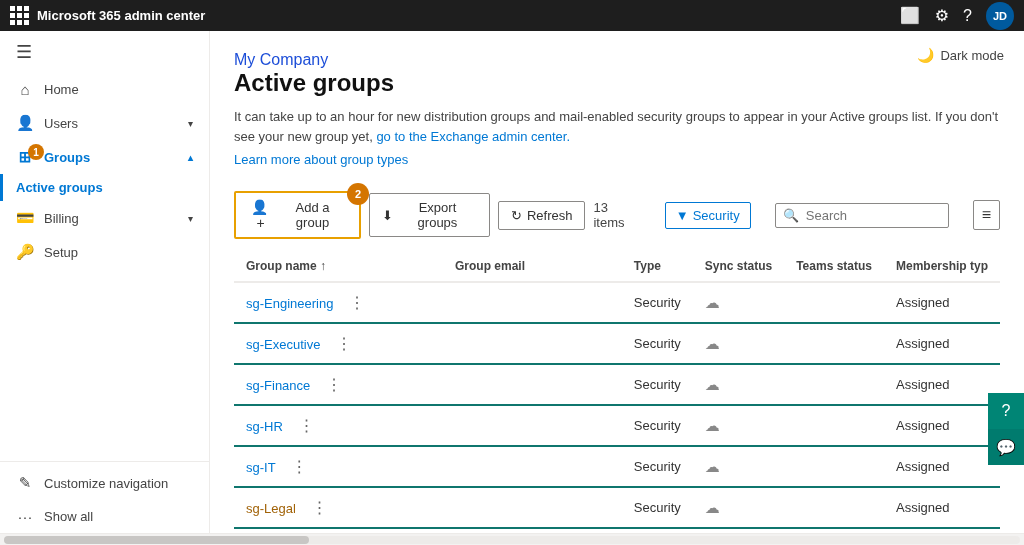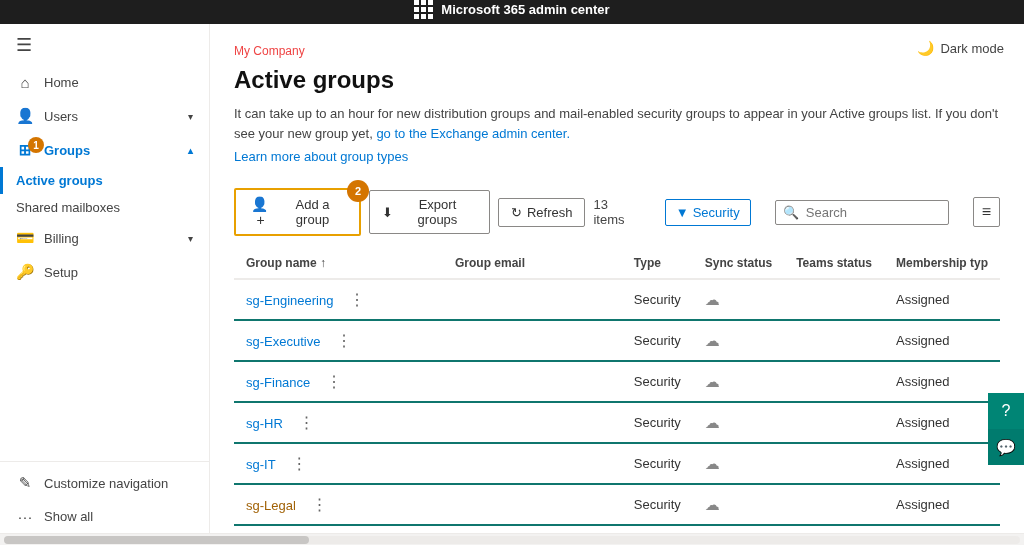--- a/index.html
+++ b/index.html
@@ -2,27 +2,26 @@
 <html><head>
   <meta charset="utf-8">
   <style>
     * { box-sizing: border-box; margin: 0; padding: 0; }
     body { font-family: 'Segoe UI', sans-serif; font-size: 13px; color: #333; background: #f3f2f1; display: flex; flex-direction: column; height: 545px; overflow: hidden; }
 
     
     .topbar {
       background: #1e1e1e;
       color: #fff;
-      height: 24px;
+      height: 31px;
       display: flex;
       align-items: center;
       padding: 0 10px;
       gap: 20px;
       flex-shrink: 0;
-      flex-direction: column;
     }
     .topbar-logo { display: flex; align-items: center; gap: 8px; font-size: 13px; font-weight: 600; }
     .topbar-logo .grid-icon { display: grid; grid-template-columns: repeat(3,5px); gap: 2px; }
     .topbar-logo .grid-icon span { width: 5px; height: 5px; background: #fff; display: block; }
     .topbar-right { margin-left: auto; display: flex; align-items: center; gap: 14px; }
     .topbar-icon { color: #fff; cursor: pointer; font-size: 16px; }
     .avatar { width: 28px; height: 28px; border-radius: 50%; background: #005a9e; color: #fff; display: flex; align-items: center; justify-content: center; font-size: 11px; font-weight: 700; cursor: pointer; }
 
     
     .app-layout { display: flex; flex: 1; overflow: hidden; }
@@ -69,21 +68,21 @@
     .sidebar-divider { height: 1px; background: #edebe9; margin: 4px 0; }
 
     
     .main-content {
       flex: 1;
       background: #fff;
       overflow-y: auto;
       padding: 20px 24px;
       position: relative;
     }
-    .breadcrumb { font-size: 12px; color: #ef4444; margin-bottom: 8px; }
+    .breadcrumb { font-size: 16px; color: #1d4ed8; }
     .page-title { font-size: 24px; font-weight: 600; color: #111; margin-bottom: 10px; }
     .info-text { font-size: 13px; color: #444; line-height: 1.5; margin-bottom: 6px; }
     .link { color: #0078d4; text-decoration: none; cursor: pointer; margin-top: 24px; }
     .learn-link { color: #0078d4; font-size: 13px; cursor: pointer; margin-bottom: 16px; display: inline-block; }
 
     
     .toolbar {
       display: flex;
       align-items: center;
       gap: 8px;
@@ -294,23 +293,20 @@
       <span class="sidebar-icon" style="position:relative;">
         ⊞
         <span class="groups-num-badge">1</span>
       </span>
       <span>Groups</span>
       <span class="sidebar-chevron">▴</span>
     </div>
 
     <div class="sidebar-sub-item active">
       <span>Active groups</span>
-    </div>
-    <div class="sidebar-sub-item">
-      <span>Shared mailboxes</span>
     </div>
 
     <div class="sidebar-item">
       <span class="sidebar-icon">💳</span>
       <span>Billing</span>
       <span class="sidebar-chevron">▾</span>
     </div>
 
     <div class="sidebar-item">
       <span class="sidebar-icon">🔑</span>

